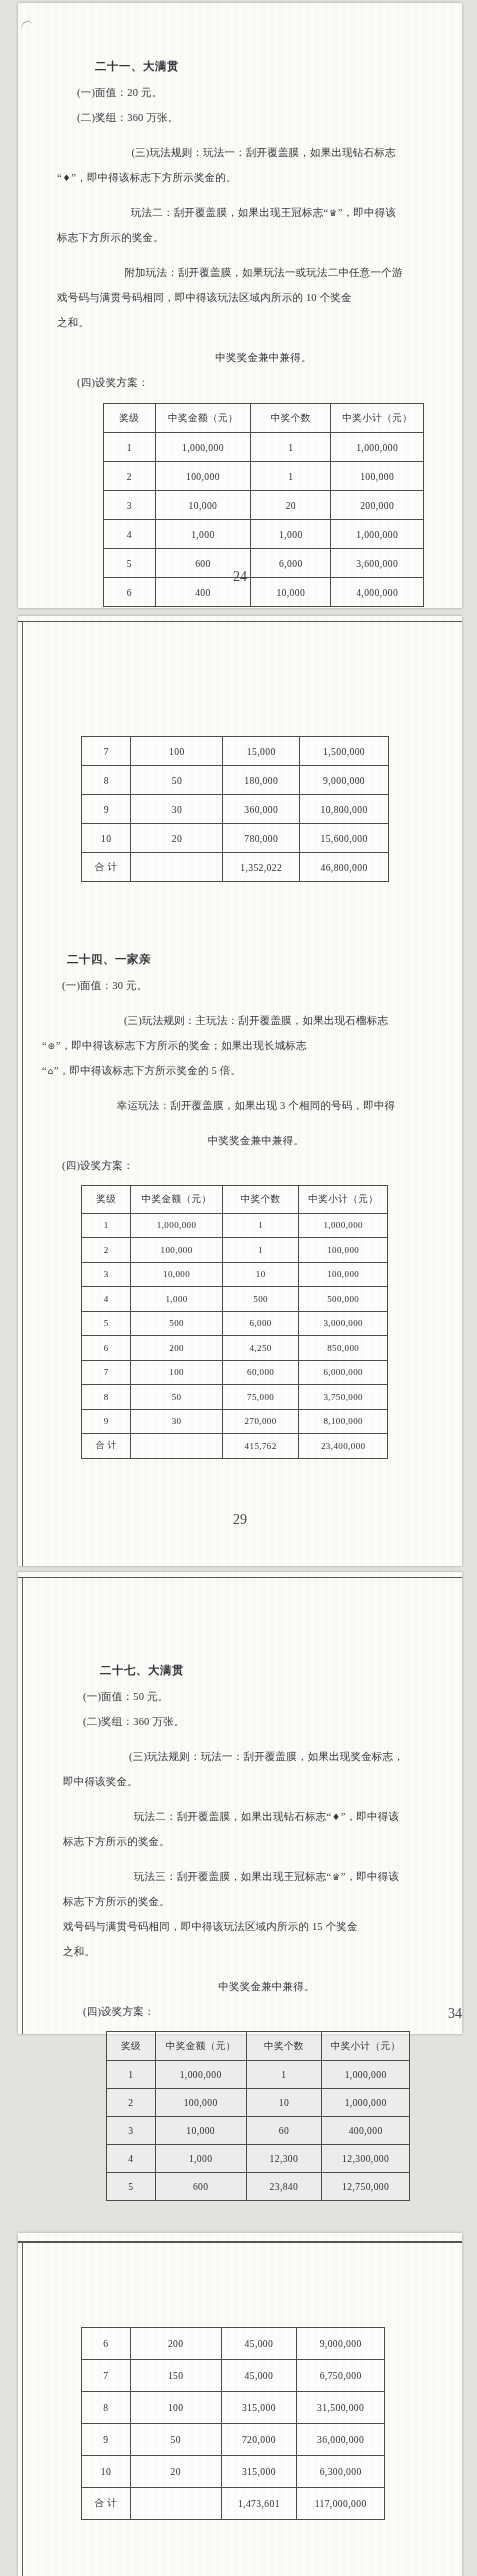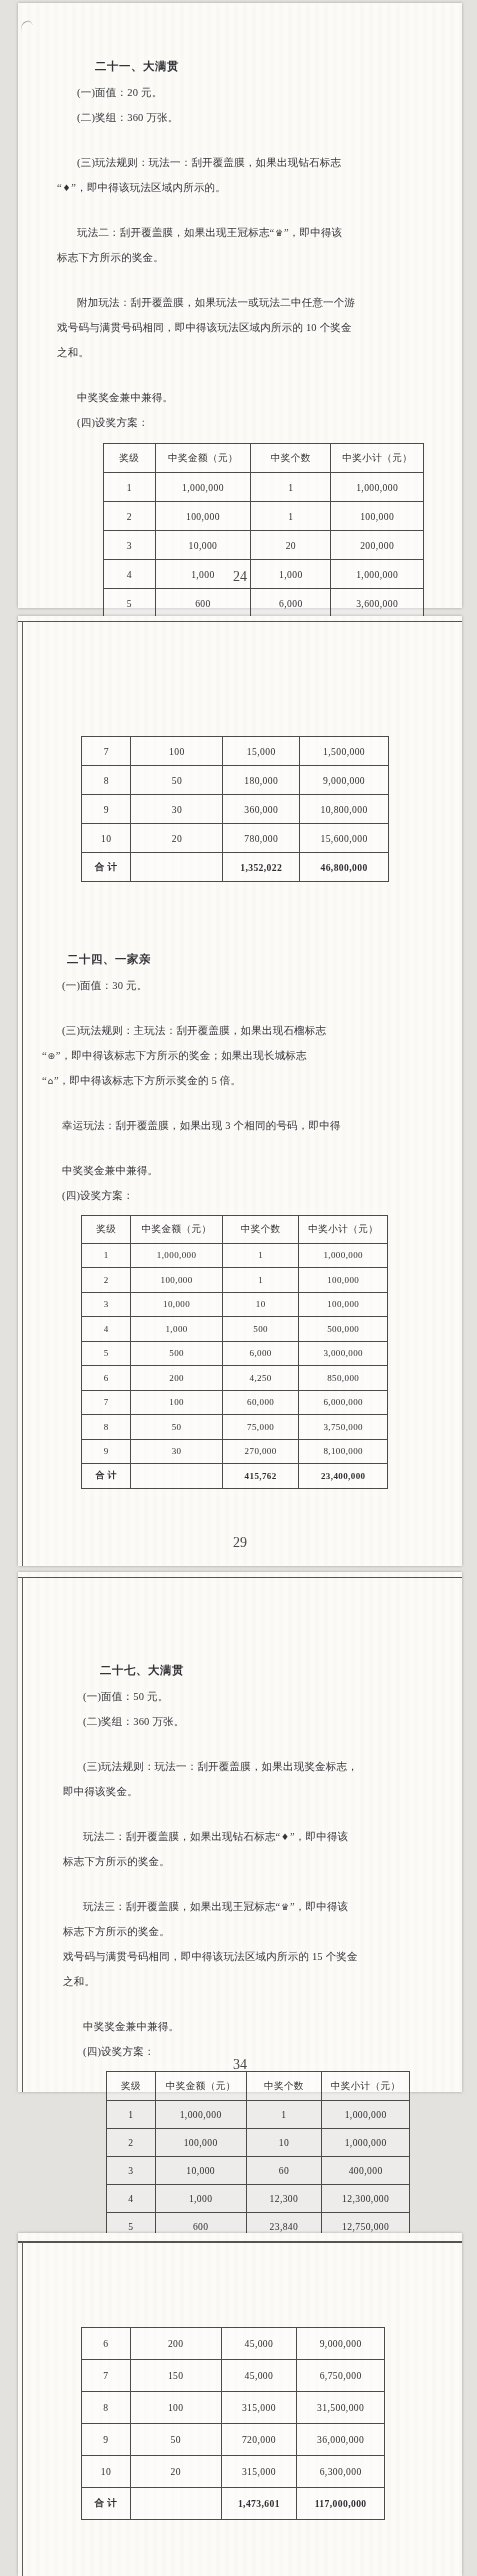--- a/index.html
+++ b/index.html
@@ -7,32 +7,32 @@
   .canvas{position:relative;width:477px;height:2576px;background:#e3e2df;overflow:hidden;
           color:#333338;margin:0 auto;}
   .page{position:absolute;left:18px;width:444px;background:#fcfbf8;
         box-shadow:0 0 3px rgba(0,0,0,.28);
         background-image:repeating-linear-gradient(90deg,rgba(0,0,0,0.013) 0 3.6px,rgba(0,0,0,0) 3.6px 9px);}
   .edge-top{position:absolute;left:0;right:0;top:4.8px;height:1.2px;background:#55544e;}
   .edge-left{position:absolute;left:3.6px;top:4.8px;bottom:0;width:1.2px;background:#5d5c56;}
   .content{position:relative;}
   .title{font-size:11.4px;font-weight:bold;height:28px;line-height:28px;margin:0;letter-spacing:0.6px;}
   .line{height:25px;line-height:25px;font-size:10.5px;letter-spacing:0.2px;margin:0;white-space:nowrap;}
-  .ps{margin-top:20px;}
+  .ps{margin-top:10px;text-align:center;}
   .ind{padding-left:20px;}
   .b{font-weight:normal;}
   .sym{font-family:"DejaVu Sans",sans-serif;font-size:9px;padding:0 0.6px;}
   .prize-table{border-collapse:collapse;table-layout:fixed;background:rgba(255,255,255,.35);}
   .prize-table th,.prize-table td{border:0.8px solid #4b4b49;text-align:center;
       font-size:9.6px;padding:0;letter-spacing:0.4px;font-weight:normal;color:#2f2f33;}
   .prize-table th:nth-child(1),.prize-table td:nth-child(1){width:16%;}
   .prize-table th:nth-child(2),.prize-table td:nth-child(2){width:30%;}
   .prize-table th:nth-child(3),.prize-table td:nth-child(3){width:25%;}
   .prize-table th:nth-child(4),.prize-table td:nth-child(4){width:29%;}
-  .prize-table tr.total td{font-weight:bold;}
+  .prize-table tr.total td{font-weight:normal;}
   .t-p1 th{height:28px;} .t-p1 td{height:28px;}
   .t-cont td{height:28px;}
   .t-g24 th{height:26.5px;} .t-g24 td{height:23.5px;font-size:9px;}
   .t-p3 th{height:28px;} .t-p3 td{height:27px;}
   .t-p4 td{height:31px;}
   .pagenum{position:absolute;left:0;right:0;text-align:center;font-size:14px;color:#47474b;}
   .pen-mark{position:absolute;left:2.4px;top:18px;width:13.2px;height:8.4px;
       border-top:1.2px solid #8a8a88;border-radius:60% 40% 0 0/100% 80% 0 0;transform:rotate(-18deg);opacity:.8;}
 </style>
 </head>
@@ -40,21 +40,21 @@
 
 <div class="canvas">
 
   <section class="page" style="top:3px;height:605px;">
     <div class="pen-mark"></div>
     <div class="content" style="padding:49px 12px 0 39px;">
       <h2 class="title" style="margin-left:38px;">二十一、大满贯</h2>
       <p class="line ind"><span class="b">(一)面值：</span><span>20 元。</span></p>
       <p class="line ind"><span class="b">(二)奖组：</span><span>360 万张。</span></p>
       <p class="line ind ps"><span class="b">(三)玩法规则：</span><span>玩法一：刮开覆盖膜，如果出现钻石标志</span></p>
-      <p class="line"><span>“</span><span class="sym">♦</span><span>”，即中得该玩法区域内所示的。</span></p>
+      <p class="line"><span>“</span><span class="sym">♦</span><span>”，即中得该标志下方所示奖金的。</span></p>
       <p class="line ind ps"><span>玩法二：刮开覆盖膜，如果出现王冠标志“</span><span class="sym">♛</span><span>”，即中得该</span></p>
       <p class="line">标志下方所示的奖金。</p>
       <p class="line ind ps">附加玩法：刮开覆盖膜，如果玩法一或玩法二中任意一个游</p>
       <p class="line">戏号码与满贯号码相同，即中得该玩法区域内所示的 10 个奖金</p>
       <p class="line">之和。</p>
       <p class="line ind ps">中奖奖金兼中兼得。</p>
       <p class="line ind"><span class="b">(四)设奖方案：</span></p>
       <table class="prize-table t-p1" style="margin:8.4px 0 0 46px;width:321px;">
           <thead>
             <tr>
@@ -220,24 +220,24 @@
             </tr>
             <tr class="total">
               <td>合 计</td>
               <td></td>
               <td>415,762</td>
               <td>23,400,000</td>
             </tr>
           </tbody>
         </table>
     </div>
-    <div class="pagenum" style="bottom:15px;">29</div>
+    <div class="pagenum" style="bottom:38px;">29</div>
   </section>
 
-  <section class="page" style="top:1572px;height:520px;">
+  <section class="page" style="top:1572px;height:462px;">
     <div class="edge-top"></div>
     <div class="edge-left"></div>
     <div class="content" style="padding:84px 12px 0 45px;">
       <h2 class="title" style="margin-left:37px;">二十七、大满贯</h2>
       <p class="line ind"><span class="b">(一)面值：</span><span>50 元。</span></p>
       <p class="line ind"><span class="b">(二)奖组：</span><span>360 万张。</span></p>
       <p class="line ind ps"><span class="b">(三)玩法规则：</span><span>玩法一：刮开覆盖膜，如果出现奖金标志，</span></p>
       <p class="line">即中得该奖金。</p>
       <p class="line ind ps"><span>玩法二：刮开覆盖膜，如果出现钻石标志“</span><span class="sym">♦</span><span>”，即中得该</span></p>
       <p class="line">标志下方所示的奖金。</p>
@@ -283,21 +283,21 @@
             </tr>
             <tr>
               <td>5</td>
               <td>600</td>
               <td>23,840</td>
               <td>12,750,000</td>
             </tr>
           </tbody>
         </table>
     </div>
-    <div class="pagenum" style="bottom:19px;">34</div>
+    <div class="pagenum" style="bottom:12px;text-align:right;">34</div>
   </section>
 
   <section class="page" style="top:2233px;height:343px;">
     <div class="edge-top" style="top:8.4px;"></div>
     <div class="edge-left" style="top:8.4px;"></div>
     <div class="content" style="padding:94px 12px 0 24px;">
       <table class="prize-table t-p4" style="margin-left:39px;width:304px;">
           <tbody>
             <tr>
               <td>6</td>

